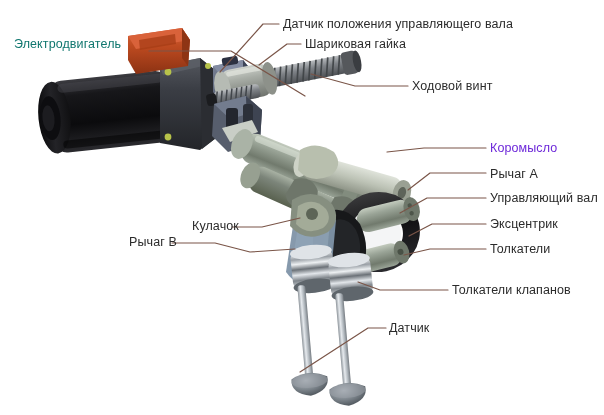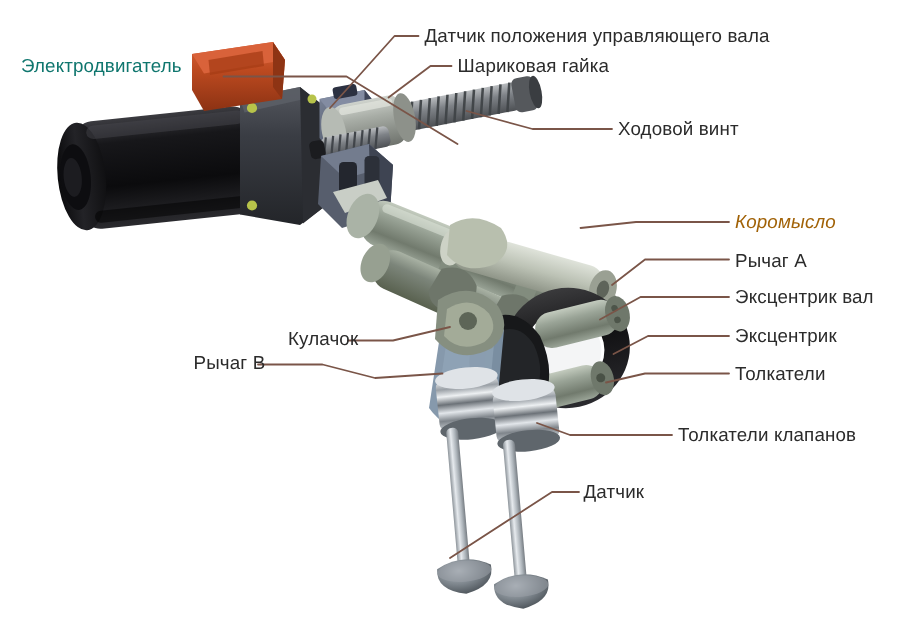--- a/index.html
+++ b/index.html
@@ -304,23 +304,23 @@
         <polyline points="232,227 262,227 300,218"></polyline>
         <polyline points="172,243 215,243 250,252 295,249"></polyline>
       </g>
   </svg>
 
   <div id="label-layer">
       <div class="lbl left" style="left: 14px; top: 38px; color: #0f766e;">Электродвигатель</div>
       <div class="lbl left" style="left: 283px; top: 18px; color: rgb(43, 43, 43);">Датчик положения управляющего вала</div>
       <div class="lbl left" style="left: 305px; top: 38px; color: rgb(43, 43, 43);">Шариковая гайка</div>
       <div class="lbl left" style="left: 412px; top: 80px; color: rgb(43, 43, 43);">Ходовой винт</div>
-      <div class="lbl left" style="left: 490px; top: 142px; color: #a16207; font-style: italic;">Коромысло</div>
+      <div class="lbl left" style="left: 490px; top: 142px; color: #6d28d9;">Коромысло</div>
       <div class="lbl left" style="left: 490px; top: 168px; color: rgb(43, 43, 43);">Рычаг A</div>
-      <div class="lbl left" style="left: 490px; top: 192px; color: rgb(43, 43, 43);">Эксцентрик вал</div>
+      <div class="lbl left" style="left: 490px; top: 192px; color: rgb(43, 43, 43);">Управляющий вал</div>
       <div class="lbl left" style="left: 490px; top: 218px; color: rgb(43, 43, 43);">Эксцентрик</div>
       <div class="lbl left" style="left: 490px; top: 243px; color: rgb(43, 43, 43);">Толкатели</div>
       <div class="lbl left" style="left: 452px; top: 284px; color: rgb(43, 43, 43);">Толкатели клапанов</div>
       <div class="lbl left" style="left: 389px; top: 322px; color: rgb(43, 43, 43);">Датчик</div>
       <div class="lbl left" style="left: 192px; top: 220px; color: rgb(43, 43, 43);">Кулачок</div>
       <div class="lbl left" style="left: 129px; top: 236px; color: rgb(43, 43, 43);">Рычаг B</div>
     </div>
 
 </div>
 

